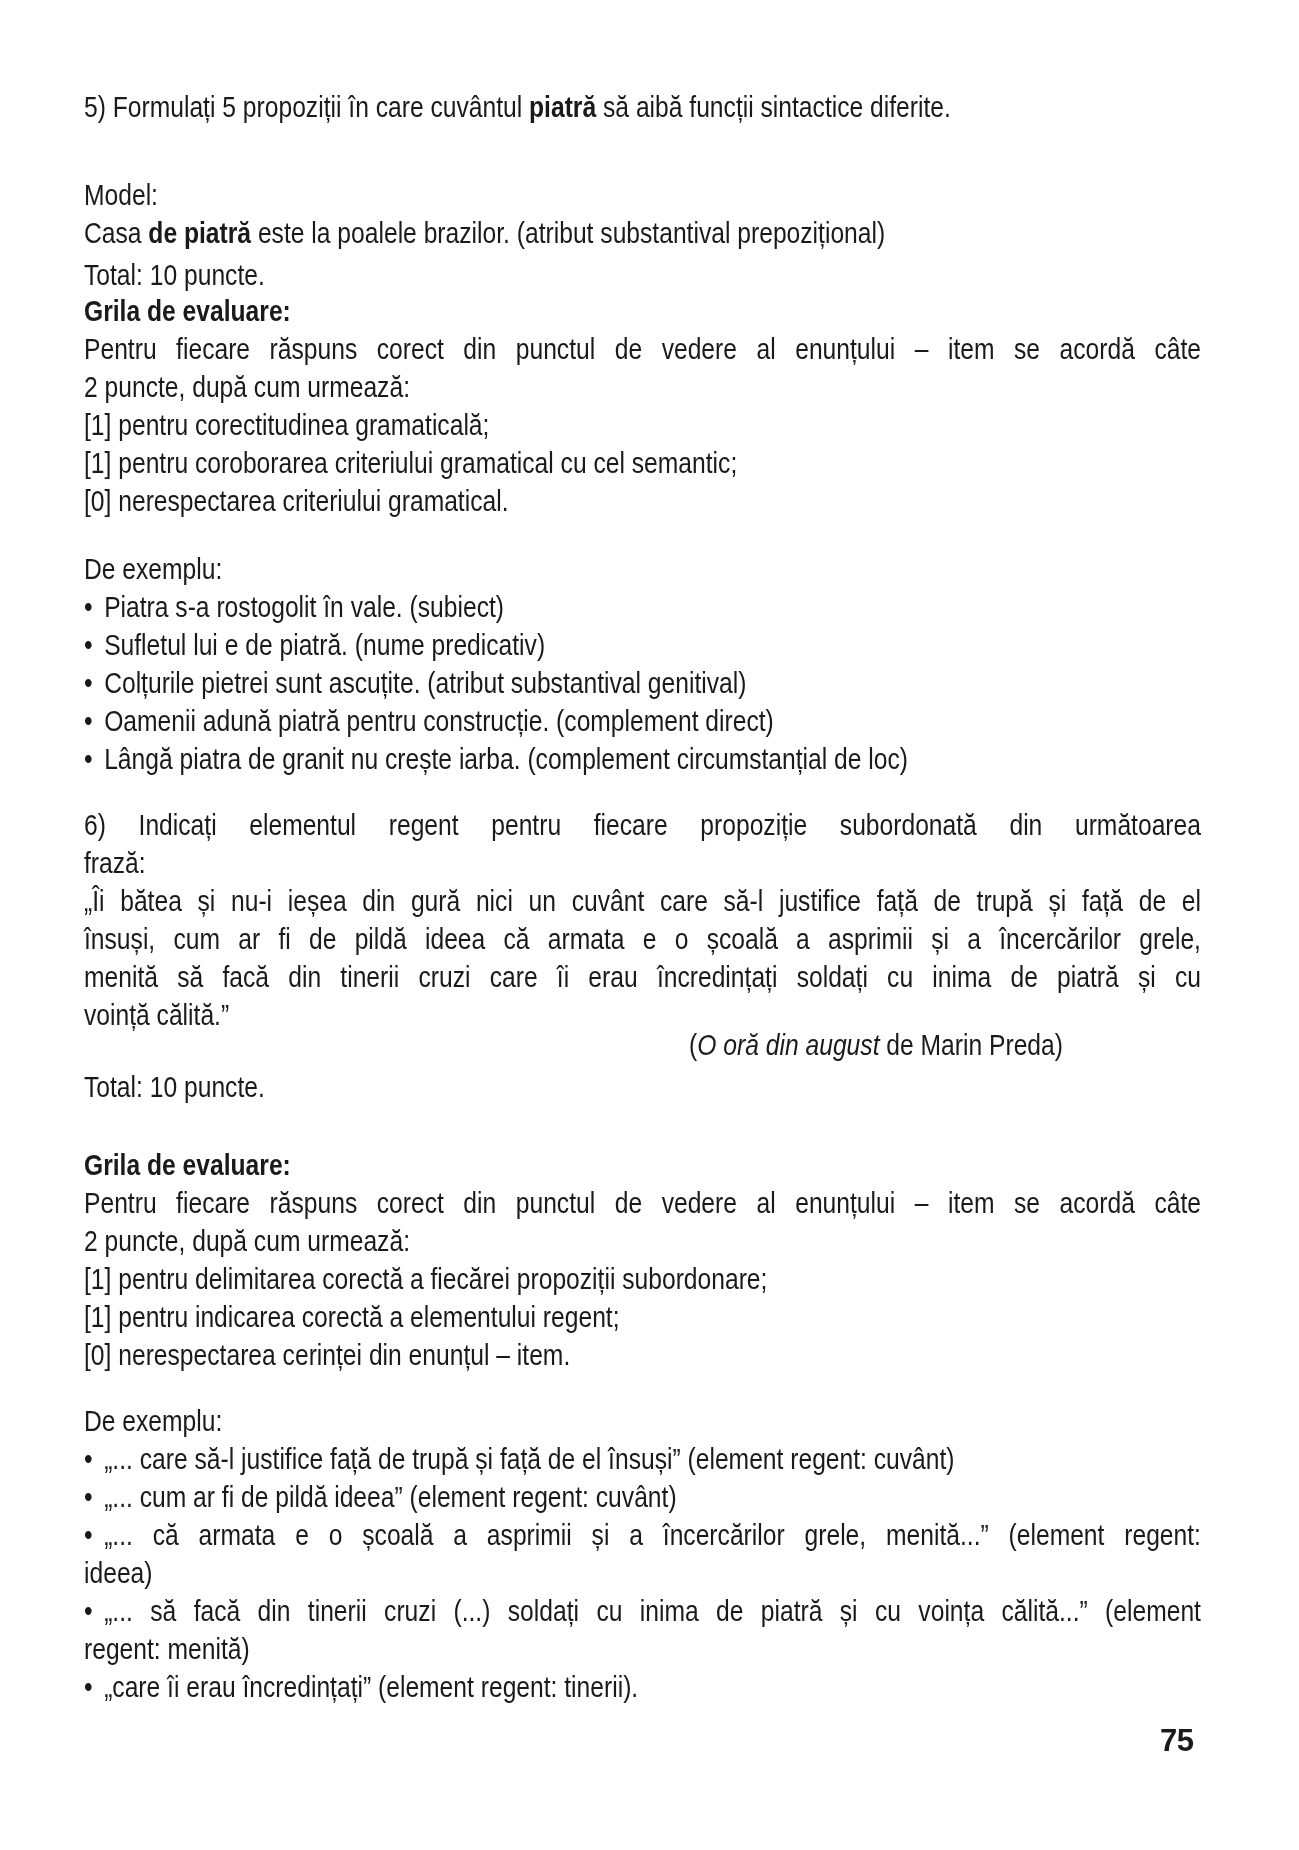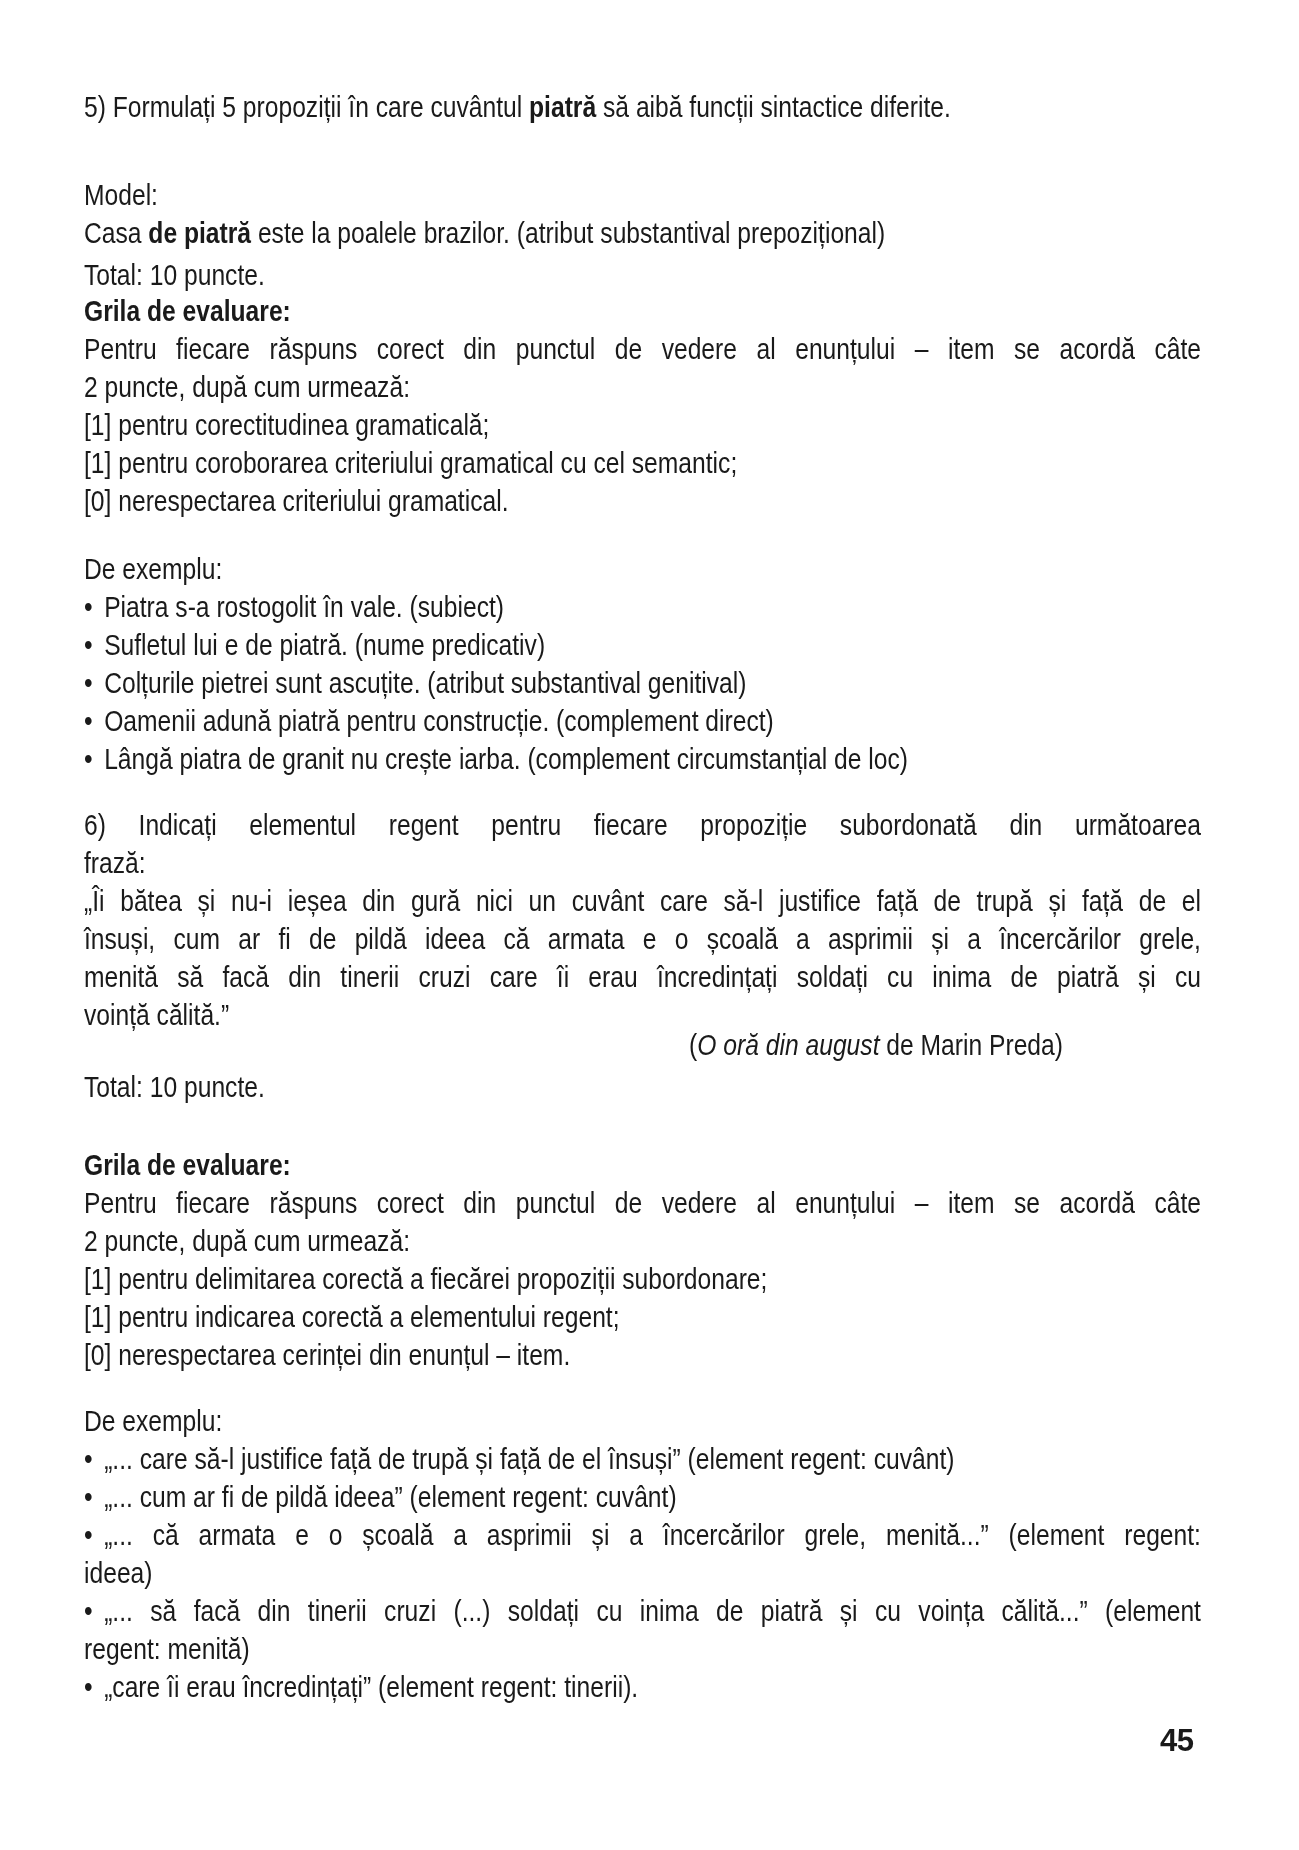--- a/index.html
+++ b/index.html
@@ -95,14 +95,14 @@
     <div class="line"><span class="bullet">•</span><span>„... care să-l justifice față de trupă și față de el însuși” (element regent: cuvânt)</span></div>
     <div class="line"><span class="bullet">•</span><span>„... cum ar fi de pildă ideea” (element regent: cuvânt)</span></div>
     <div class="line jline"><span class="bullet">•</span><span>„... că armata e o școală a asprimii și a încercărilor grele, menită...” (element regent:</span></div>
     <div class="line">ideea)</div>
     <div class="line jline"><span class="bullet">•</span><span>„... să facă din tinerii cruzi (...) soldați cu inima de piatră și cu voința călită...” (element</span></div>
     <div class="line">regent: menită)</div>
     <div class="line"><span class="bullet">•</span><span>„care îi erau încredințați” (element regent: tinerii).</span></div>
 
   </div>
 
-  <div class="pagenum">45</div>
+  <div class="pagenum">75</div>
 </div>
 
 </body></html>

